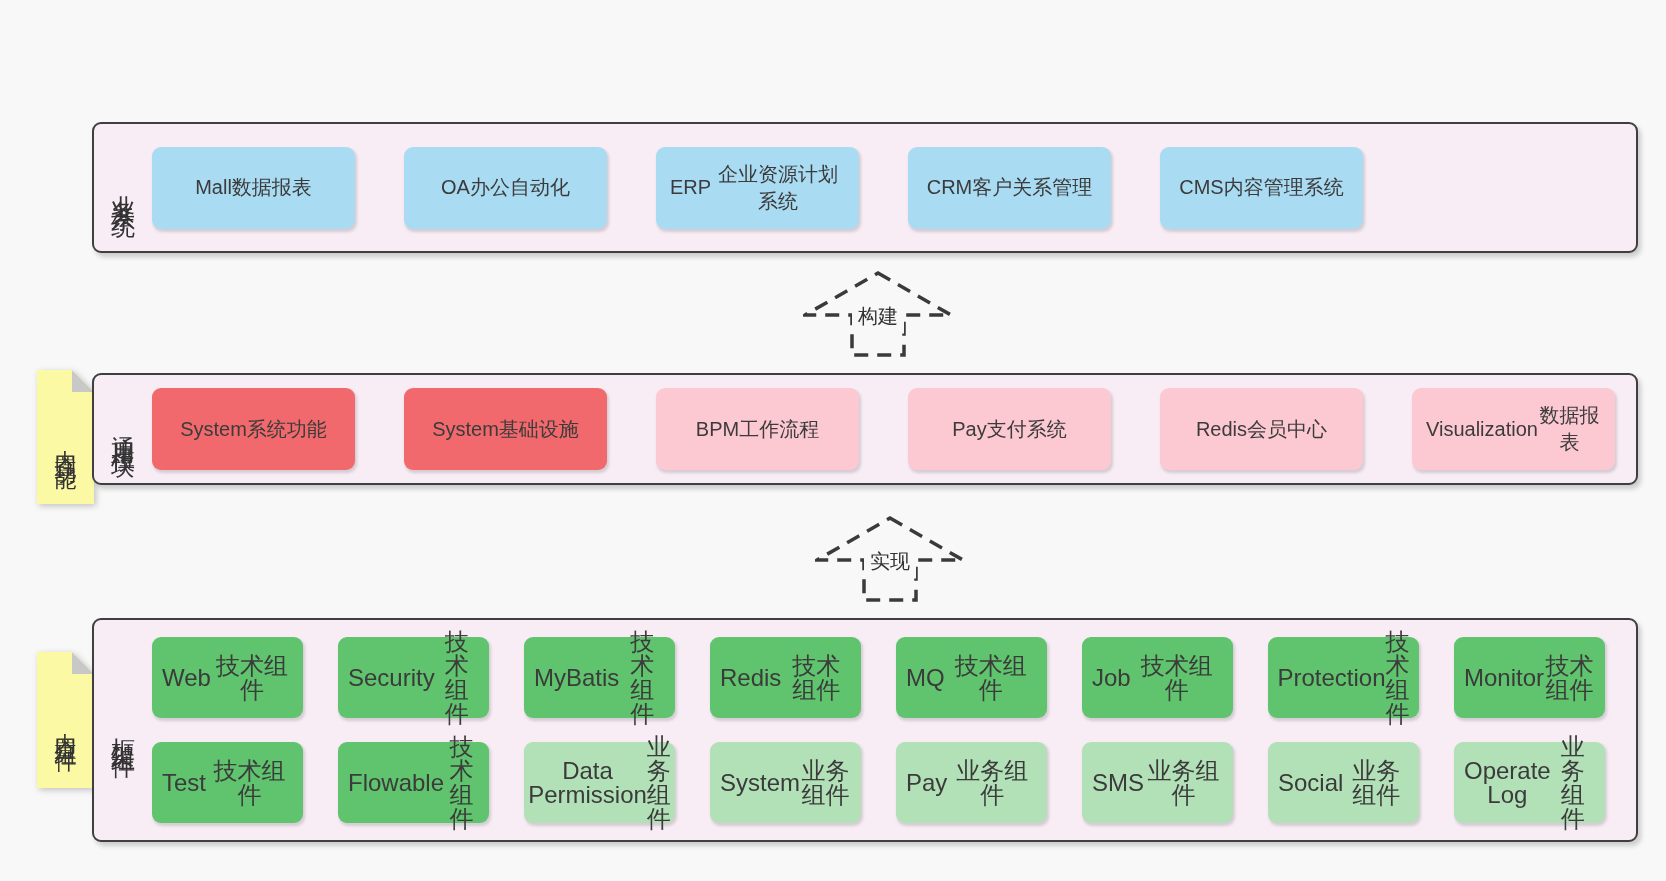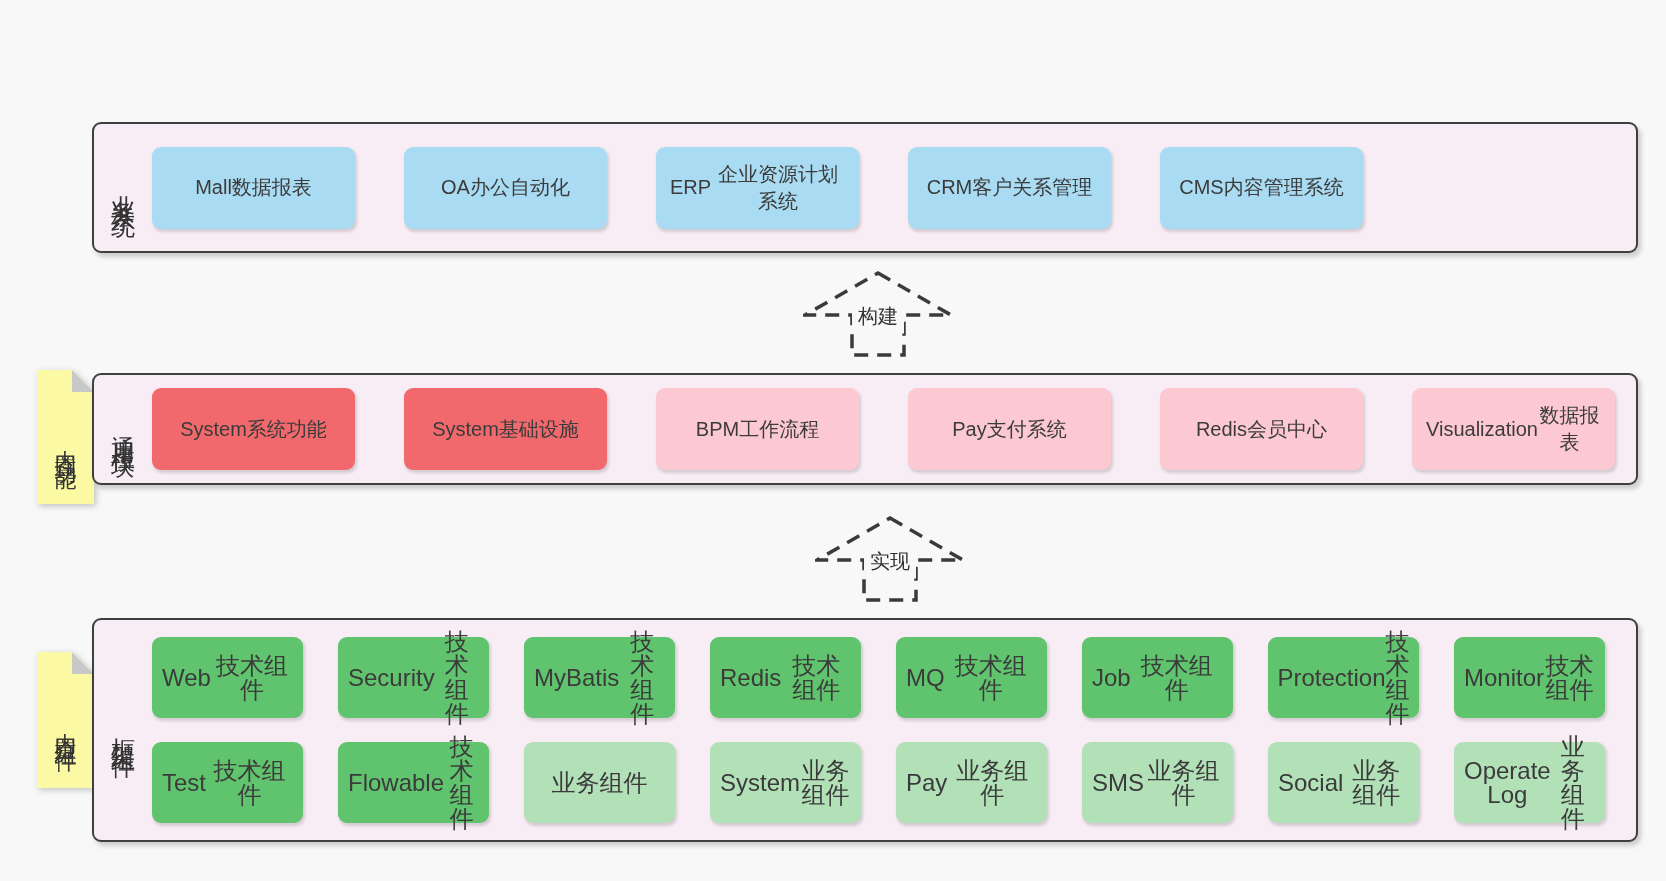--- a/index.html
+++ b/index.html
@@ -212,20 +212,21 @@
         <div class="boxes">
           <div class="box green">
             <div>Test</div>
             <div>技术组件</div>
           </div>
           <div class="box green">
             <div>Flowable</div>
             <div>技术组件</div>
           </div>
           <div class="box lightgreen">
+            <div>Data Permission</div>
             <div>业务组件</div>
           </div>
           <div class="box lightgreen">
             <div>System</div>
             <div>业务组件</div>
           </div>
           <div class="box lightgreen">
             <div>Pay</div>
             <div>业务组件</div>
           </div>

